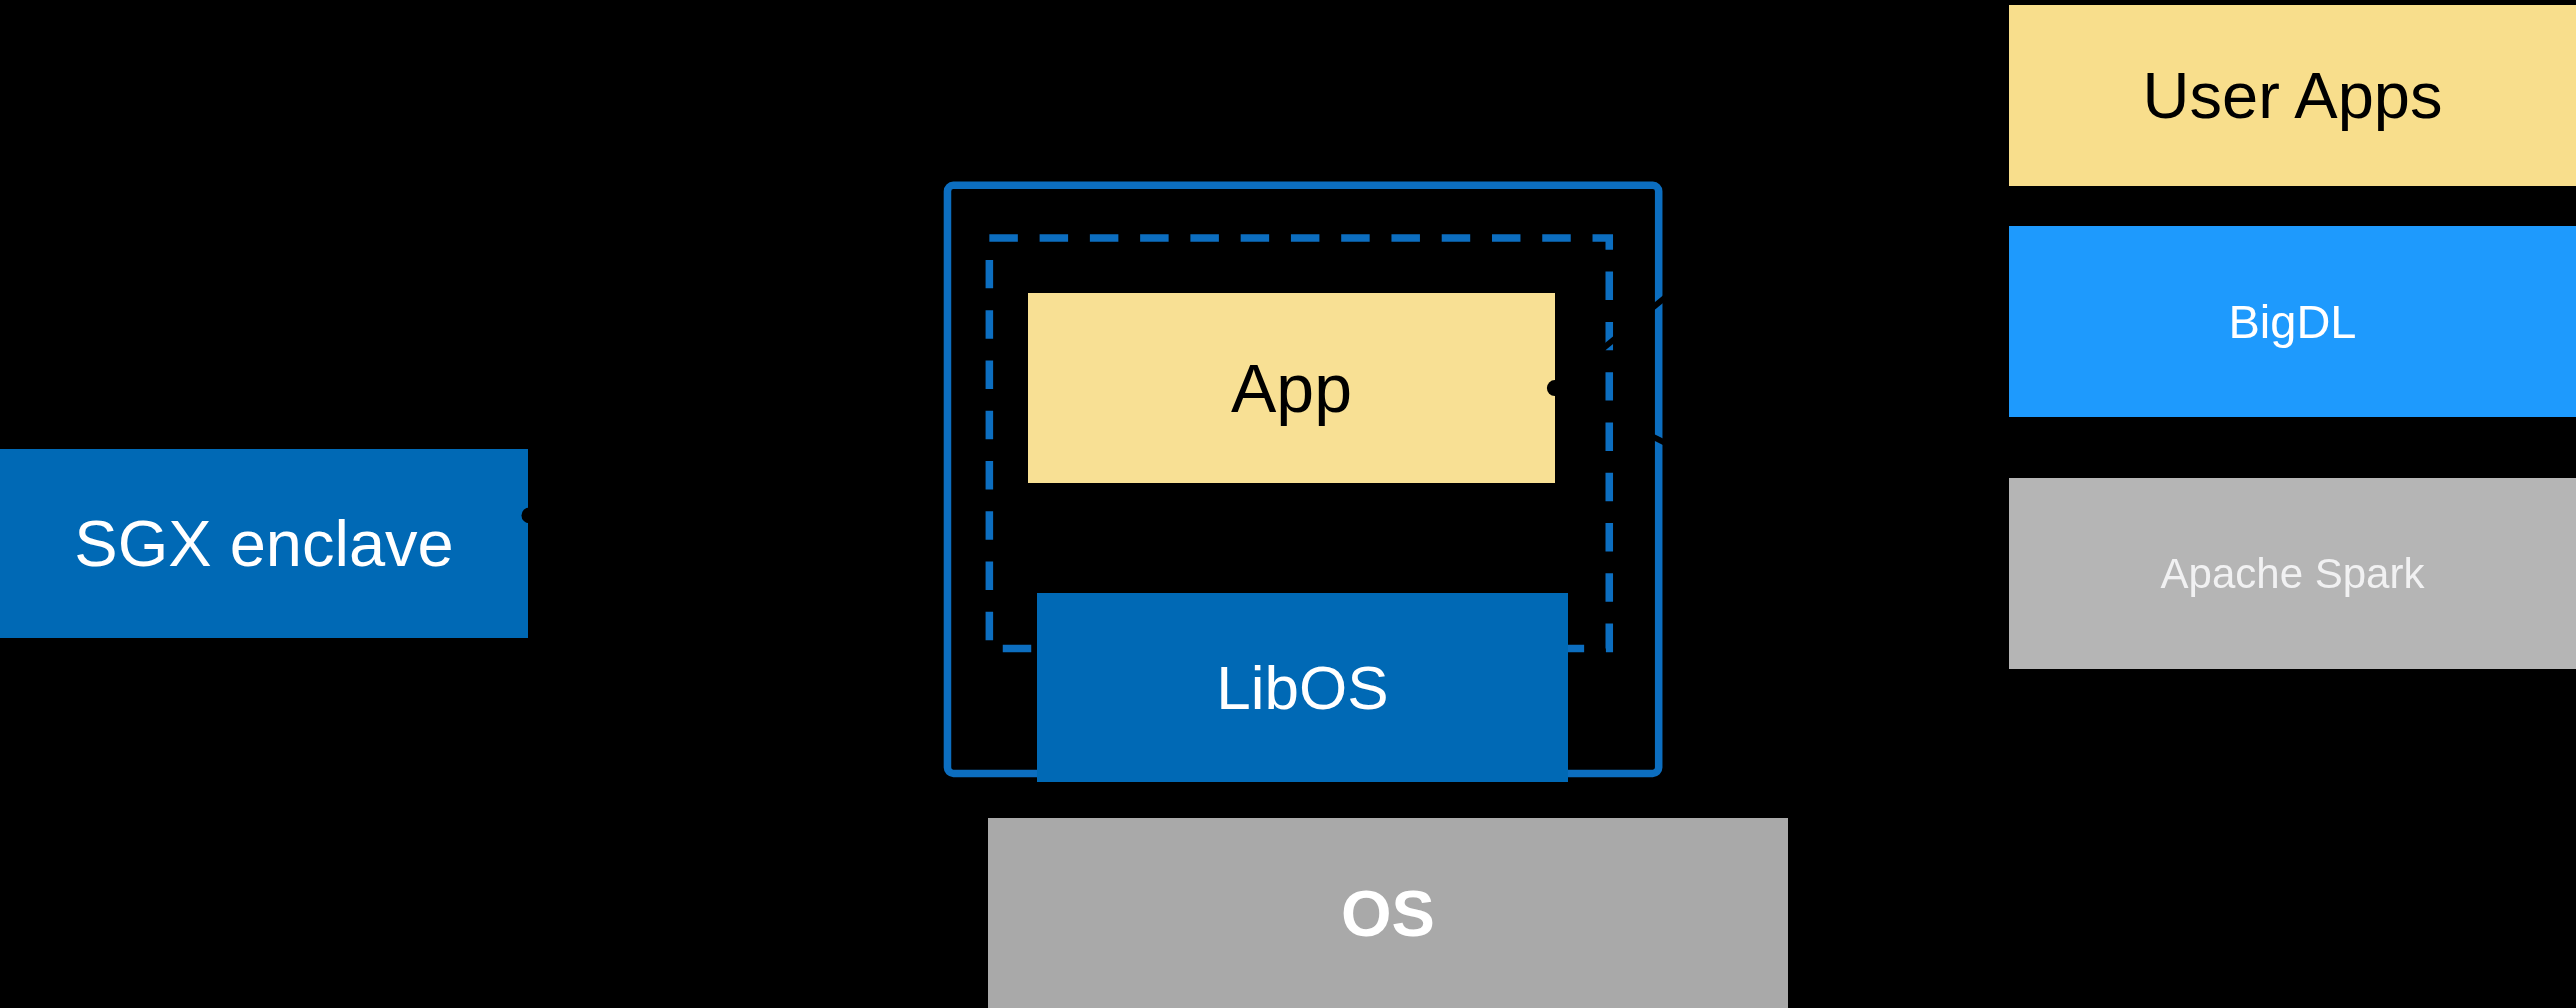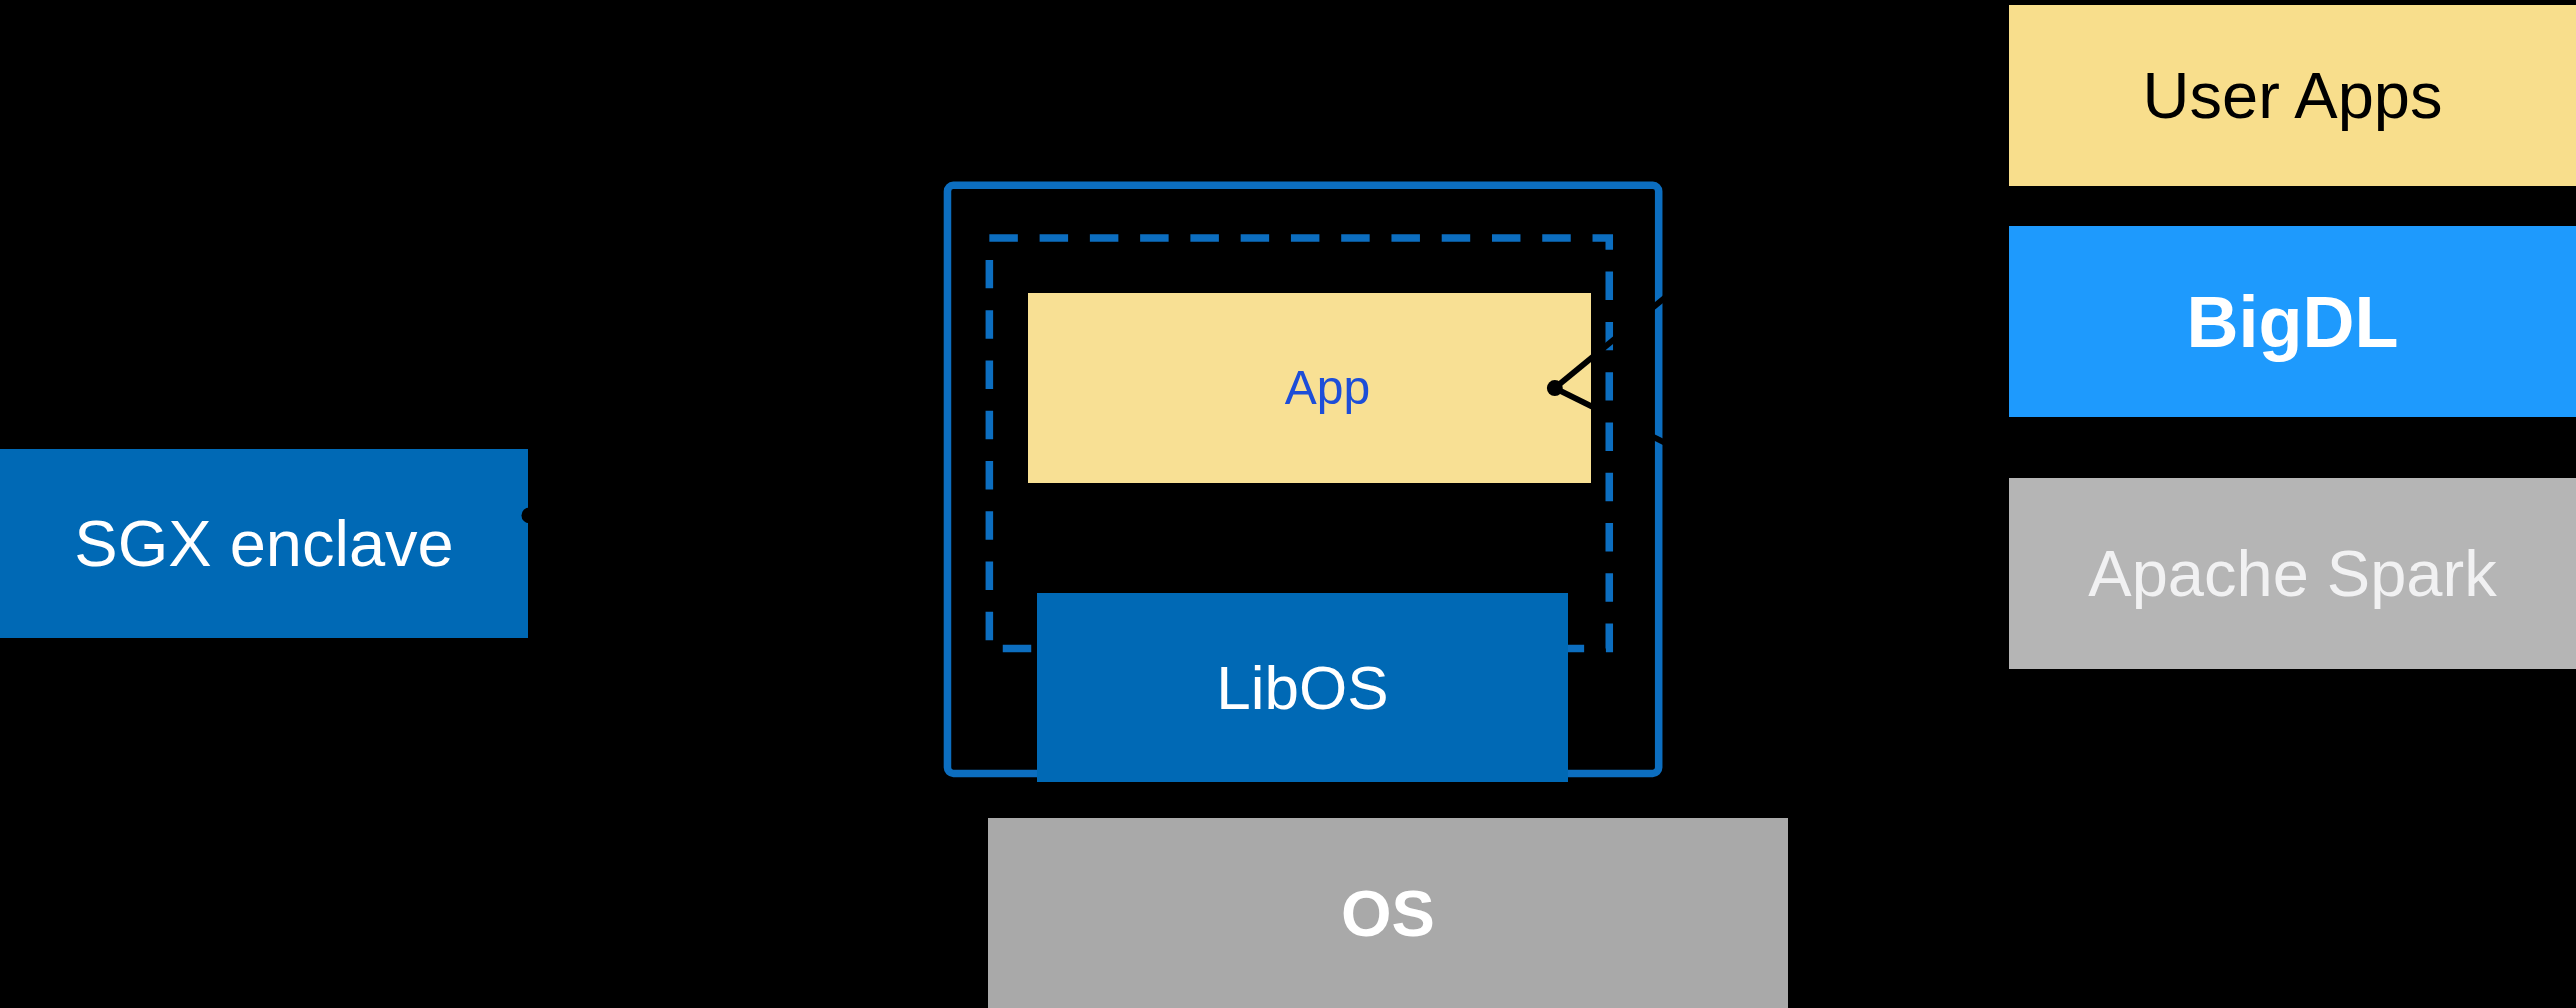--- a/index.html
+++ b/index.html
@@ -42,23 +42,22 @@
     color: #ffffff;
     font-size: 65px;
     margin-top: 28px;
   }
 
   
   .app-box {
     left: 1028px; top: 293px;
     width: 527px; height: 190px;
     background: #F8E094;
-    color: #1d4ed8;
-    font-size: 48px;
-    padding-left: 36px;
+    color: #000000;
+    font-size: 68px;
   }
   .libos-box {
     left: 1037px; top: 546px;
     width: 531px; height: 189px;
     background: #0069B5;
     color: #ffffff;
     font-size: 62px;
     margin-top: 47px;
   }
   .os-box {
@@ -76,29 +75,28 @@
     width: 567px; height: 181px;
     background: #F8DE8C;
     color: #000000;
     font-size: 65px;
   }
   .bigdl-box {
     left: 2009px; top: 226px;
     width: 567px; height: 191px;
     background: #1E9AFD;
     color: #ffffff;
-    font-size: 72px;
-    font-weight: bold;
+    font-size: 47px;
   }
   .spark-box {
     left: 2009px; top: 478px;
     width: 567px; height: 191px;
     background: #B5B5B5;
     color: #F1F1F2;
-    font-size: 65px;
+    font-size: 42px;
   }
 </style>
 </head>
 <body>
 
 <div class="canvas">
 
   <svg class="layer borders-layer" viewBox="0 0 3075 1204">
     <rect x="1131" y="221" width="849" height="702" rx="7" fill="none" stroke="#0C6EC0" stroke-width="9"></rect>
     <rect x="1181" y="284" width="740" height="490" fill="none" stroke="#0C6EC0" stroke-width="9" stroke-dasharray="34 26"></rect>

